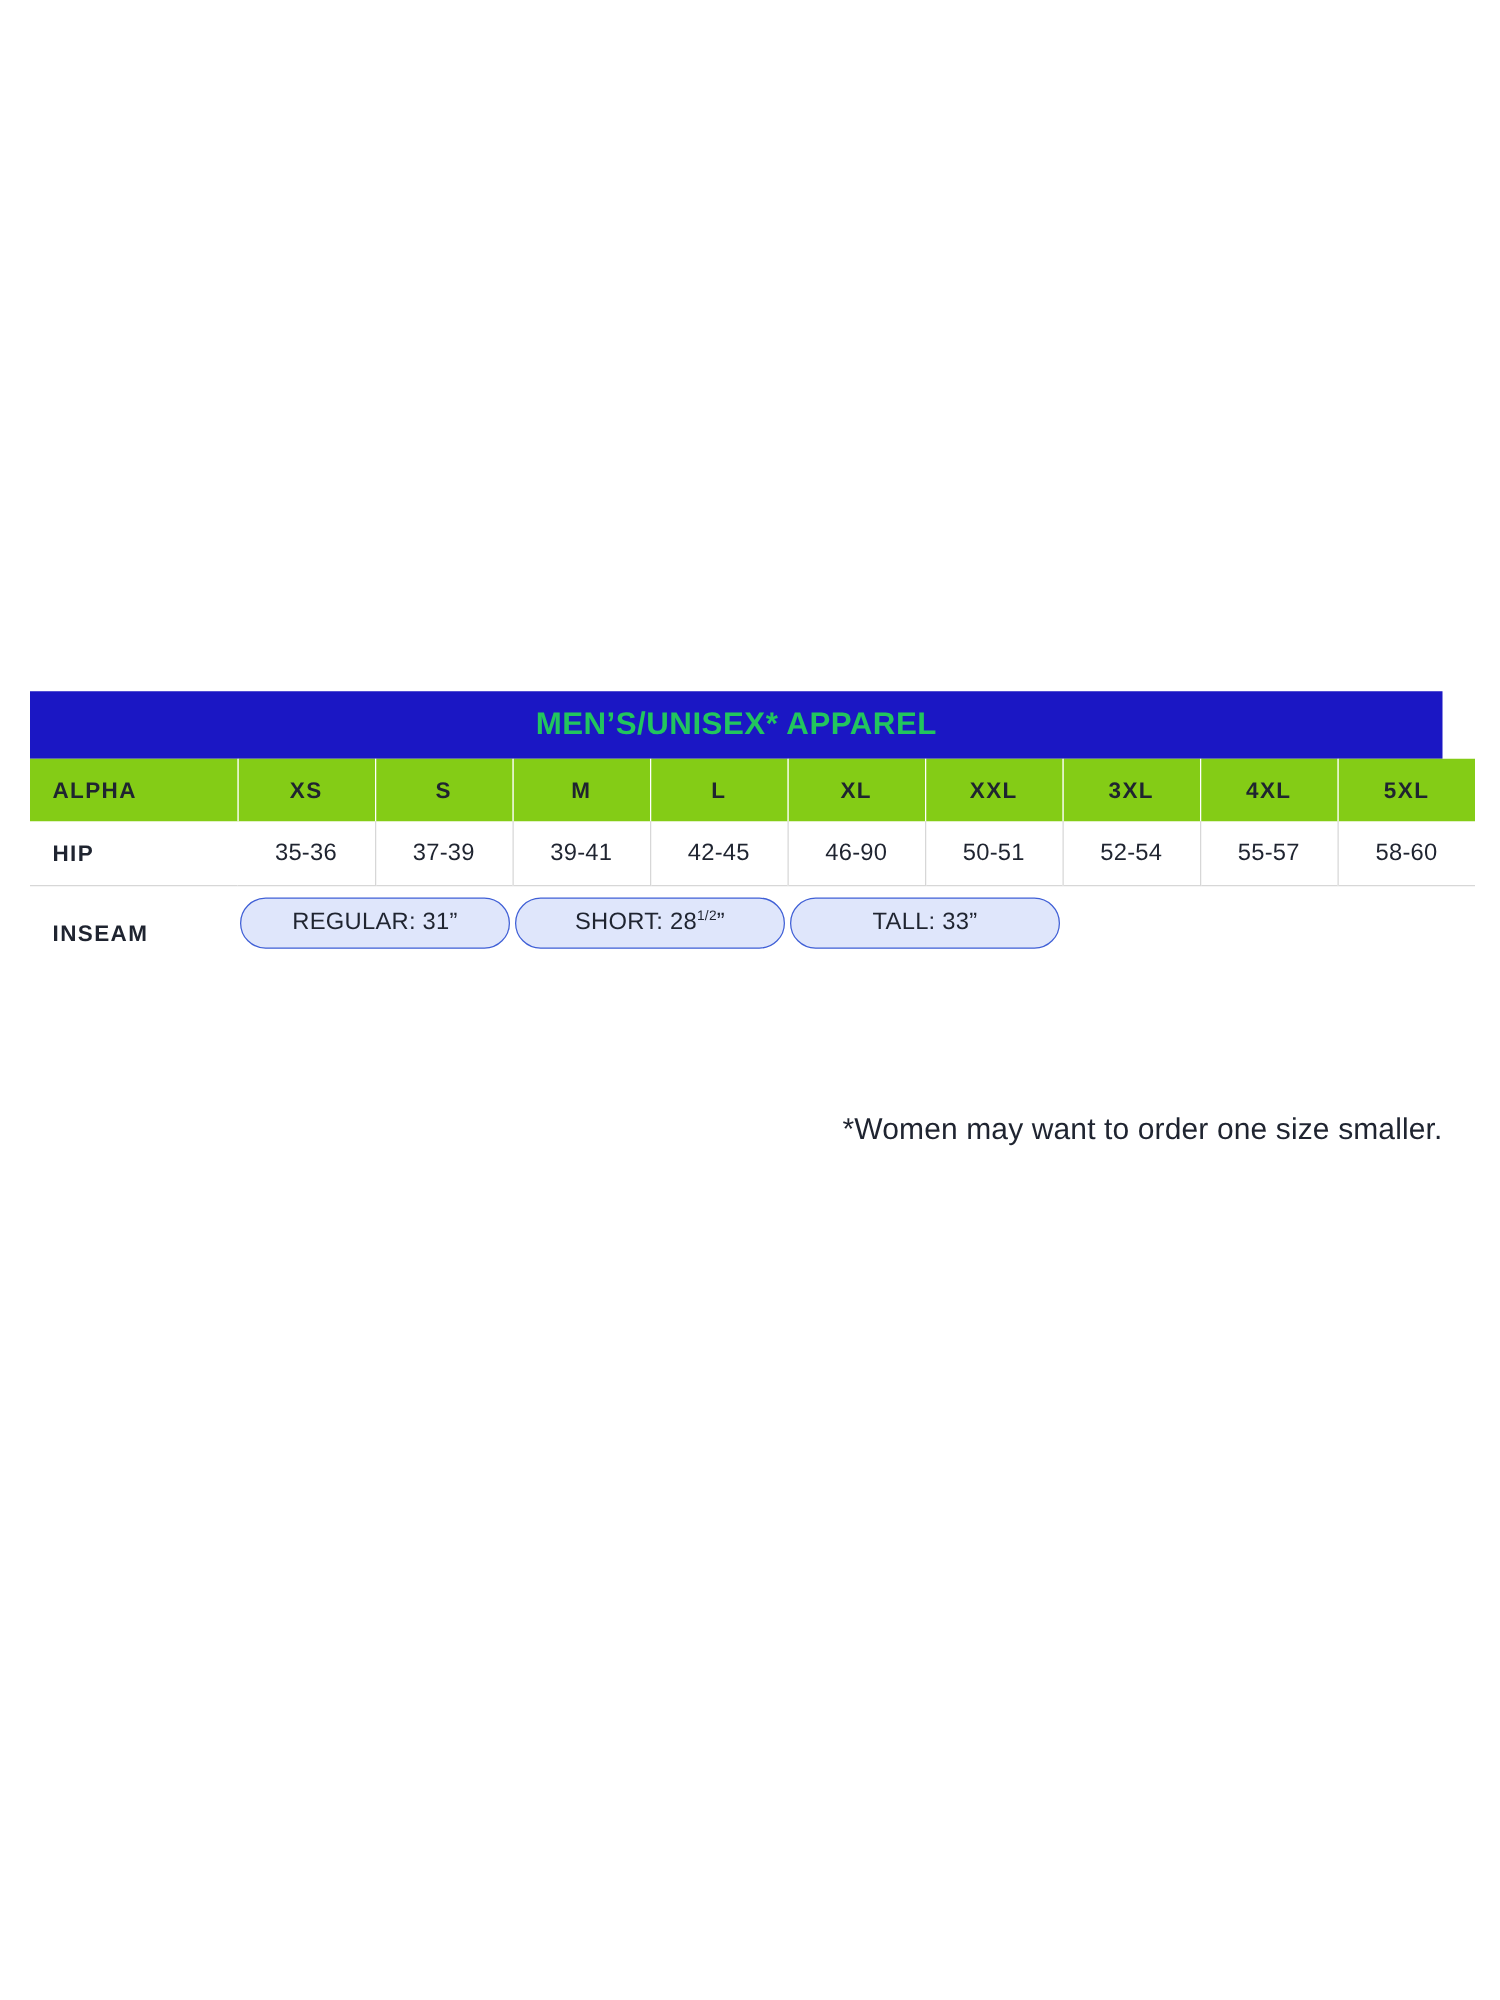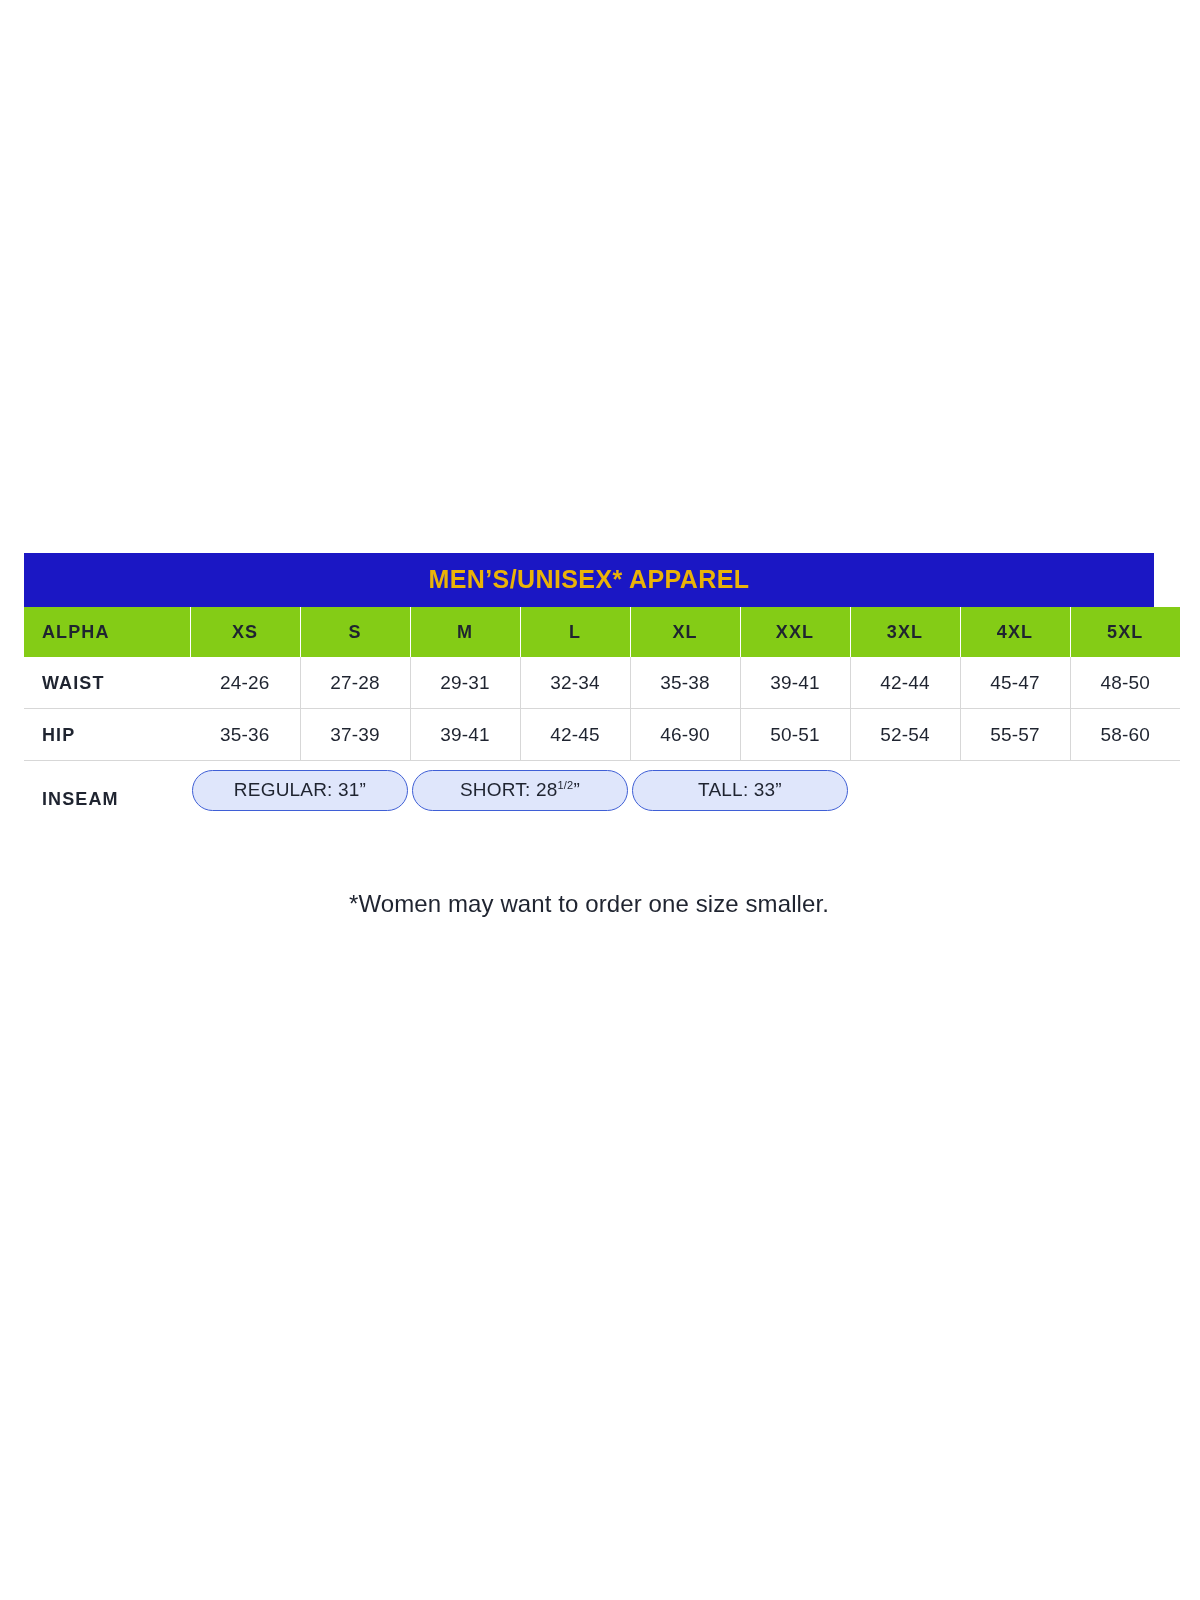--- a/index.html
+++ b/index.html
@@ -19,21 +19,21 @@
   .size-chart {
     position: absolute;
     left: 24px;
     top: 553px;
     width: 1130px;
   }
 
   
   .chart-header {
     background: #1b17c4;
-    color: #eab308;
+    color: #22c55e;
     text-align: center;
     font-size: 25px;
     font-weight: 700;
     letter-spacing: 0.4px;
     padding: 14px 0 15px;
     line-height: 1;
   }
 
   
   table.size-table {
@@ -124,21 +124,21 @@
     vertical-align: super;
     line-height: 0;
   }
 
   
   .footnote {
     position: absolute;
     left: 24px;
     top: 890px;
     width: 1130px;
-    text-align: center;
+    text-align: right;
     font-size: 24px;
     color: #1f2430;
     letter-spacing: 0.1px;
   }
 </style>
 </head>
 <body>
 
 <div class="size-chart">
 
@@ -165,32 +165,20 @@
         <th>M</th>
         <th>L</th>
         <th>XL</th>
         <th>XXL</th>
         <th>3XL</th>
         <th>4XL</th>
         <th>5XL</th>
       </tr>
     </thead>
     <tbody>
-      <tr>
-        <td class="row-label">WAIST</td>
-        <td>24-26</td>
-        <td>27-28</td>
-        <td>29-31</td>
-        <td>32-34</td>
-        <td>35-38</td>
-        <td>39-41</td>
-        <td>42-44</td>
-        <td>45-47</td>
-        <td>48-50</td>
-      </tr>
       <tr>
         <td class="row-label">HIP</td>
         <td>35-36</td>
         <td>37-39</td>
         <td>39-41</td>
         <td>42-45</td>
         <td>46-90</td>
         <td>50-51</td>
         <td>52-54</td>
         <td>55-57</td>

